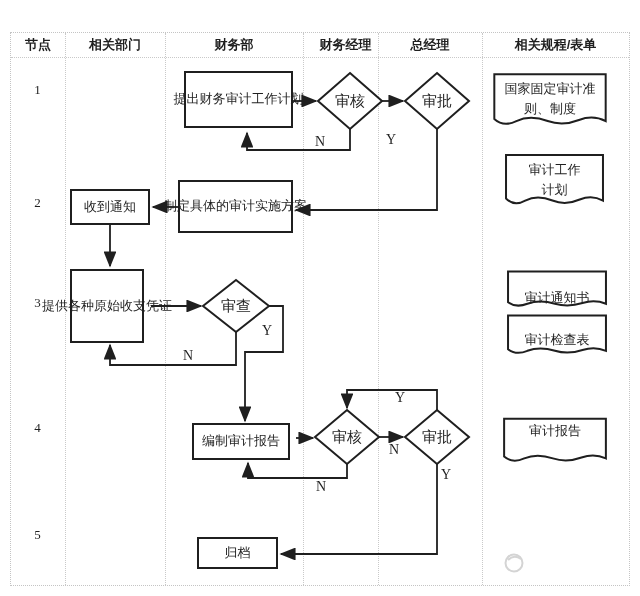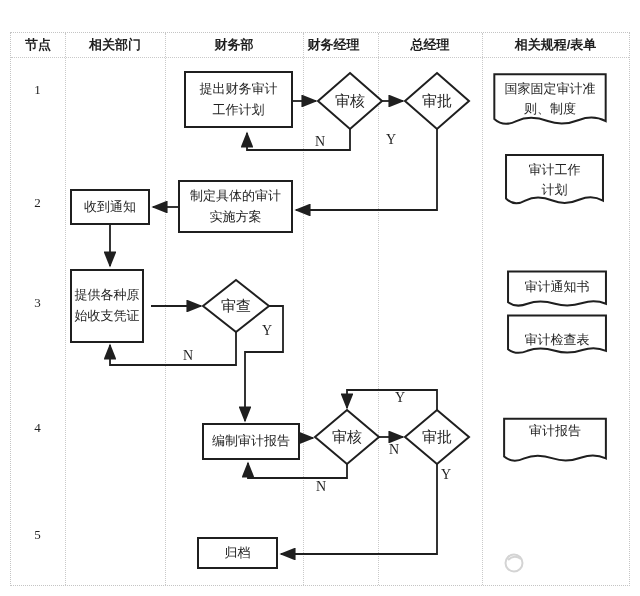--- a/index.html
+++ b/index.html
@@ -24,21 +24,21 @@
     font-weight:bold; font-size:13px; white-space:nowrap;
   }
   .nodenum {
     position:absolute; left:10px; width:55px; height:18px; line-height:18px;
     text-align:center; font-size:13px;
     font-family:"Liberation Serif","DejaVu Serif",serif;
   }
   
   .fbox {
     position:absolute; border:2px solid #1f1f1f; background:#fff; box-sizing:border-box;
-    display:flex; flex-direction:column; align-items:center; justify-content:center;
+    display:flex; align-items:center; justify-content:center;
     font-size:13px; line-height:1.6; text-align:center; white-space:nowrap; z-index:2;
   }
   .connectors { position:absolute; left:0; top:0; width:640px; height:596px; z-index:1; pointer-events:none; }
   .dlabel {
     position:absolute; transform:translate(-50%,-50%); font-size:15px; z-index:3; white-space:nowrap;
   }
   .branch {
     position:absolute; transform:translate(-50%,-50%); z-index:3;
     font-family:"Liberation Serif","DejaVu Serif",serif; font-size:14px;
   }
@@ -62,21 +62,21 @@
   <div class="frame">
     <div class="vline" style="left:54px"></div>
     <div class="vline" style="left:154px"></div>
     <div class="vline" style="left:292px"></div>
     <div class="vline" style="left:367px"></div>
     <div class="vline" style="left:471px"></div>
     <div class="hsep"></div>
     <div class="hcell" style="left:0;width:54px">节点</div>
     <div class="hcell" style="left:54px;width:100px">相关部门</div>
     <div class="hcell" style="left:154px;width:138px">财务部</div>
-    <div class="hcell" style="left:285px;width:75px">财务经理</div>
+    <div class="hcell" style="left:297px;width:75px">财务经理</div>
     <div class="hcell" style="left:367px;width:104px">总经理</div>
     <div class="hcell" style="left:471px;width:147px">相关规程/表单</div>
   </div>
 
   <div class="nodenum" style="top:81px">1</div>
   <div class="nodenum" style="top:194px">2</div>
   <div class="nodenum" style="top:294px">3</div>
   <div class="nodenum" style="top:419px">4</div>
   <div class="nodenum" style="top:526px">5</div>
 
@@ -88,21 +88,21 @@
     <span>收到通知</span>
   </div>
   <div class="fbox" style="left:178px;top:180px;width:115px;height:53px">
     <span>制定具体的审计</span>
     <span>实施方案</span>
   </div>
   <div class="fbox" style="left:70px;top:269px;width:74px;height:74px">
     <span>提供各种原</span>
     <span>始收支凭证</span>
   </div>
-  <div class="fbox" style="left:202px;top:423px;width:98px;height:37px">
+  <div class="fbox" style="left:192px;top:423px;width:98px;height:37px">
     <span>编制审计报告</span>
   </div>
   <div class="fbox" style="left:197px;top:537px;width:81px;height:32px">
     <span>归档</span>
   </div>
 
   <div class="doc" style="left:492px;top:72px;width:116px;height:64px">
     <svg class="outline" viewBox="0 0 100 60" preserveAspectRatio="none">
       <path d="M2 2 H98 V46 Q87 40 75 45 Q61 51 48 46 Q33 40 21 46 Q10 52 2 44 Z" fill="#fff" stroke="#1f1f1f" stroke-width="2" vector-effect="non-scaling-stroke"></path>
     </svg>
@@ -117,21 +117,21 @@
     </svg>
     <div class="doc-text" style="padding-top:7px">
       <div>审计工作</div>
       <div>计划</div>
     </div>
   </div>
   <div class="doc" style="left:506px;top:270px;width:102px;height:44px">
     <svg class="outline" viewBox="0 0 100 60" preserveAspectRatio="none">
       <path d="M2 2 H98 V46 Q87 40 75 45 Q61 51 48 46 Q33 40 21 46 Q10 52 2 44 Z" fill="#fff" stroke="#1f1f1f" stroke-width="2" vector-effect="non-scaling-stroke"></path>
     </svg>
-    <div class="doc-text" style="padding-top:7px">
+    <div class="doc-text" style="padding-top:18px">
       <div>审计通知书</div>
     </div>
   </div>
   <div class="doc" style="left:506px;top:314px;width:102px;height:48px">
     <svg class="outline" viewBox="0 0 100 60" preserveAspectRatio="none">
       <path d="M2 2 H98 V46 Q87 40 75 45 Q61 51 48 46 Q33 40 21 46 Q10 52 2 44 Z" fill="#fff" stroke="#1f1f1f" stroke-width="2" vector-effect="non-scaling-stroke"></path>
     </svg>
     <div class="doc-text" style="padding-top:16px">
       <div>审计检查表</div>
     </div>

